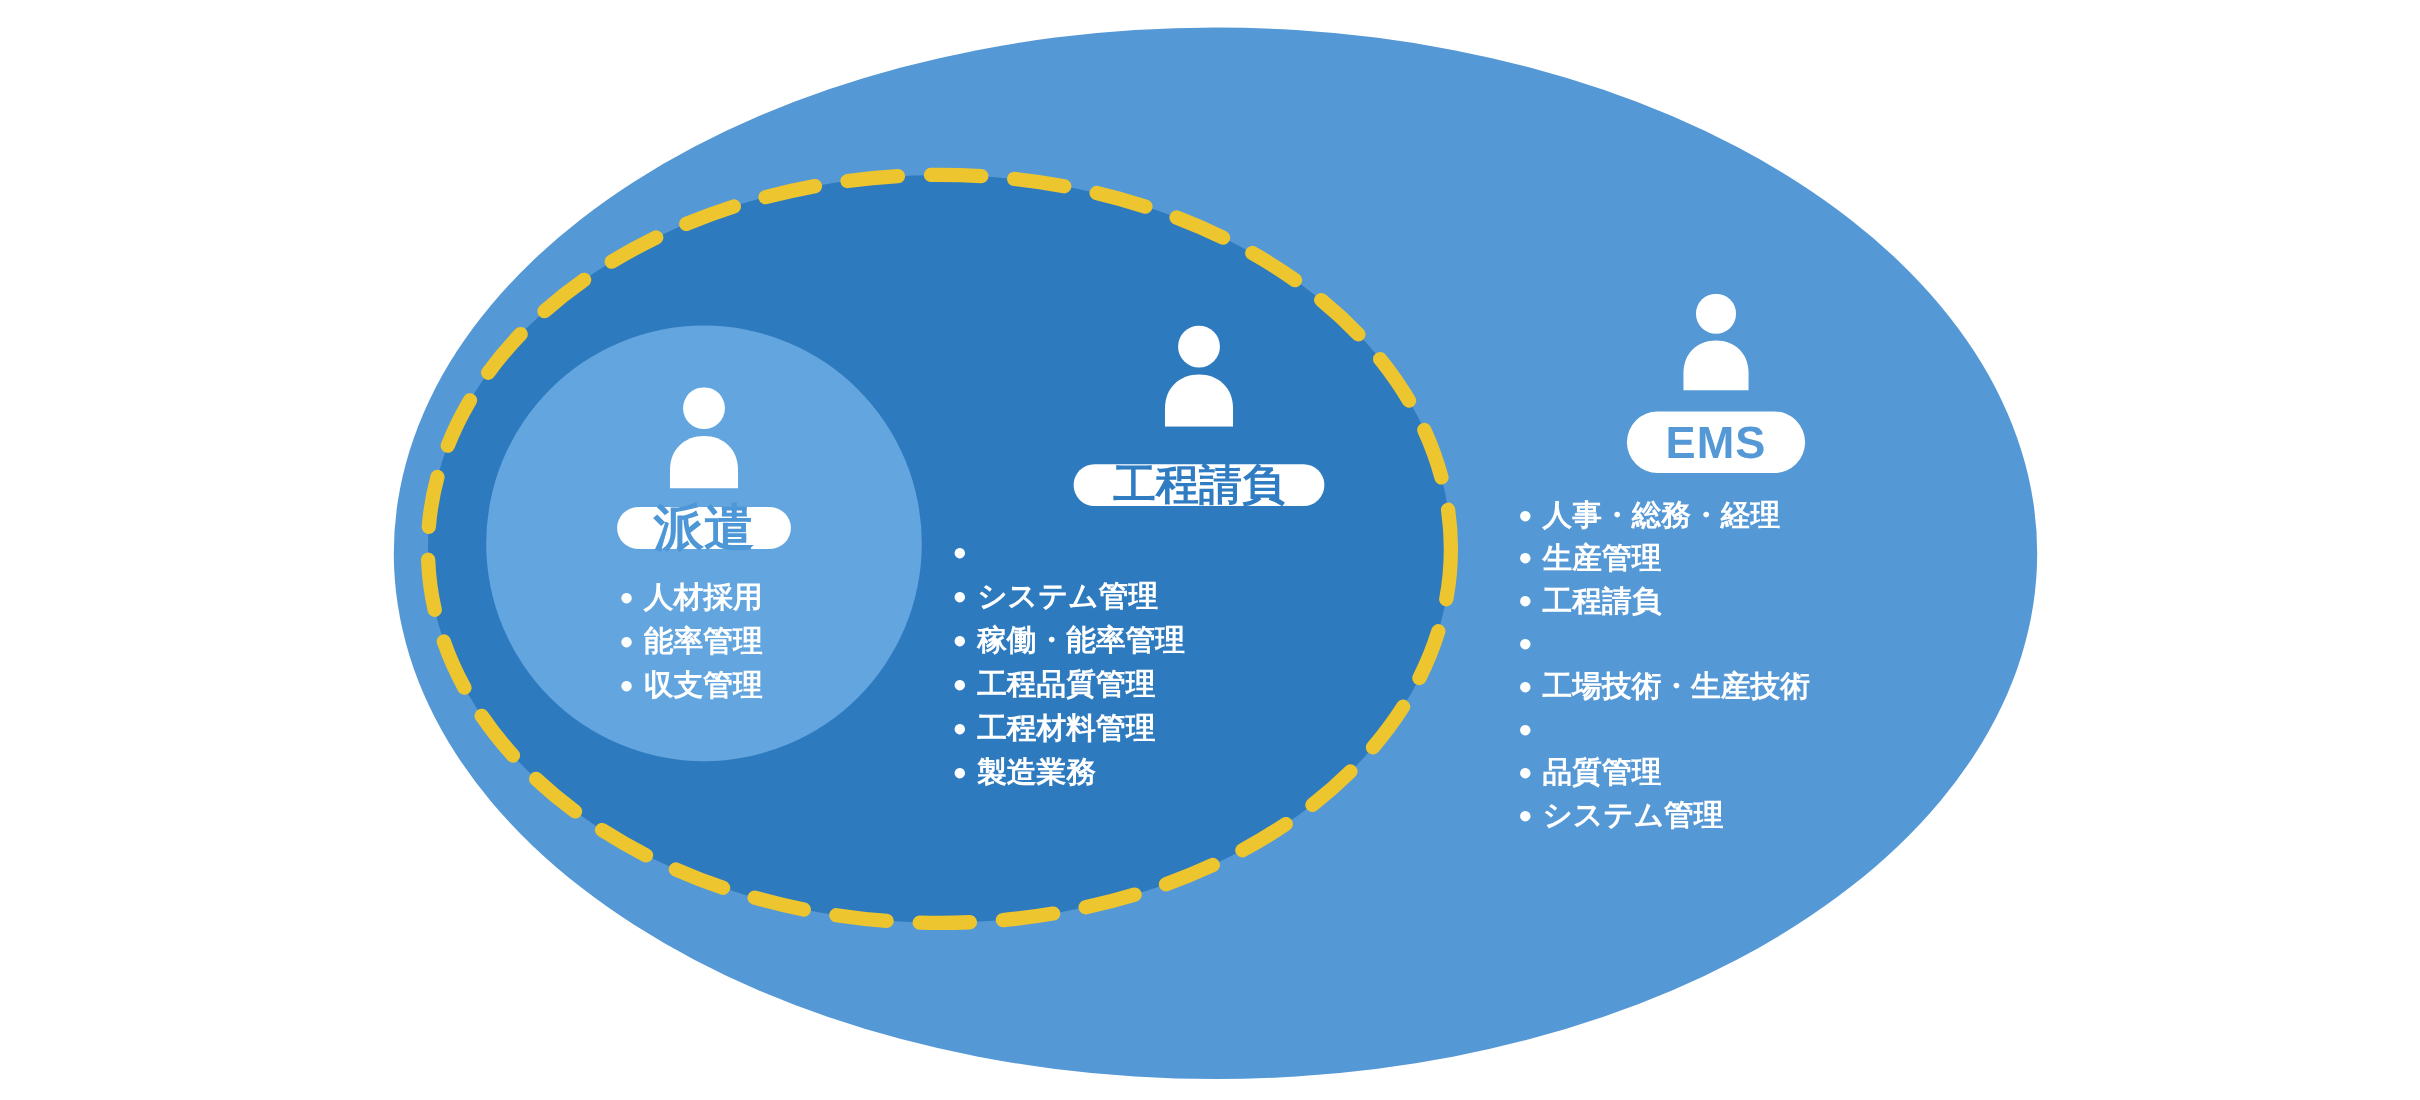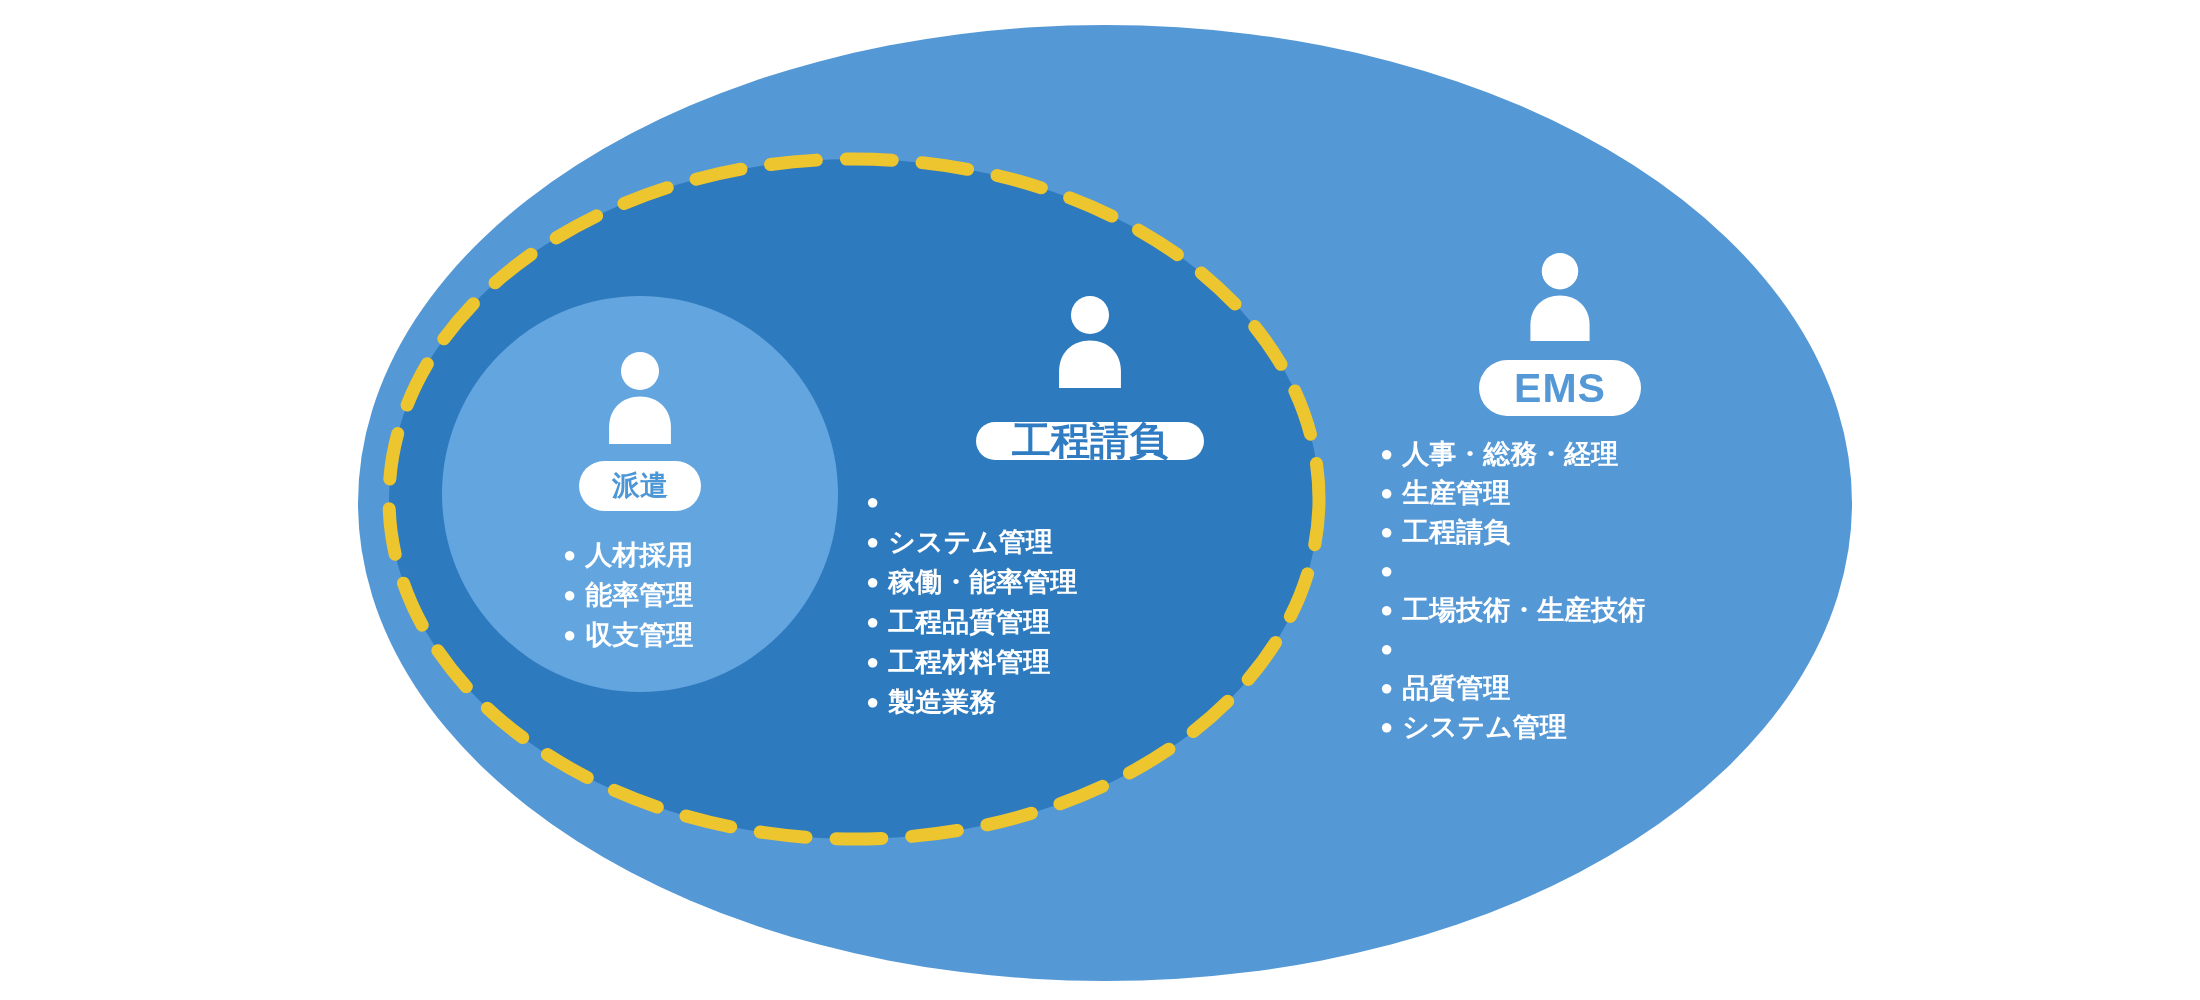--- a/index.html
+++ b/index.html
@@ -39,37 +39,37 @@
 
   
   .group {
     position: absolute;
     display: flex;
     flex-direction: column;
     align-items: center;
   }
   .group-dispatch { left: 470px; top: 352px; width: 340px; }
   .group-contract { left: 860px; top: 296px; width: 460px; }
-  .group-ems      { left: 1360px; top: 253px; width: 400px; justify-content: space-between; }
+  .group-ems      { left: 1360px; top: 267px; width: 400px; justify-content: space-between; }
 
   .person-icon { display: block; }
   .group-dispatch .person-icon { width: 80px; height: 92px; margin-bottom: 17px; }
   .group-contract .person-icon { width: 80px; height: 92px; margin-bottom: 14px; }
   .group-ems      .person-icon { width: 76px; height: 88px; margin-bottom: 19px; }
 
   .pill {
     background: var(--pill-background, #ffffff);
     border-radius: 999px;
     display: flex;
     align-items: center;
     justify-content: center;
     font-weight: bold;
     white-space: nowrap;
   }
-  .group-dispatch .pill { height: 50px; padding: 0 33px; font-size: 28px; color: var(--dispatch-label-text, #4D97D7); margin-bottom: 24px; }
+  .group-dispatch .pill { height: 38px; padding: 0 33px; font-size: 46px; color: var(--dispatch-label-text, #4D97D7); margin-bottom: 24px; }
   .group-contract .pill { height: 38px; padding: 0 36px; font-size: 39px; color: var(--contract-label-text, #2E7ABF); margin-bottom: 22px; margin-top: 20px; }
   .group-ems      .pill { height: 56px; padding: 0 35px; font-size: 41px; color: var(--ems-label-text, #5598D6); margin-bottom: 18px; letter-spacing: 1px; }
 
   ul.task-list {
     list-style: none;
     margin: 0;
     padding: 0;
     align-self: flex-start;
     color: var(--list-text, #ffffff);
     font-weight: bold;

